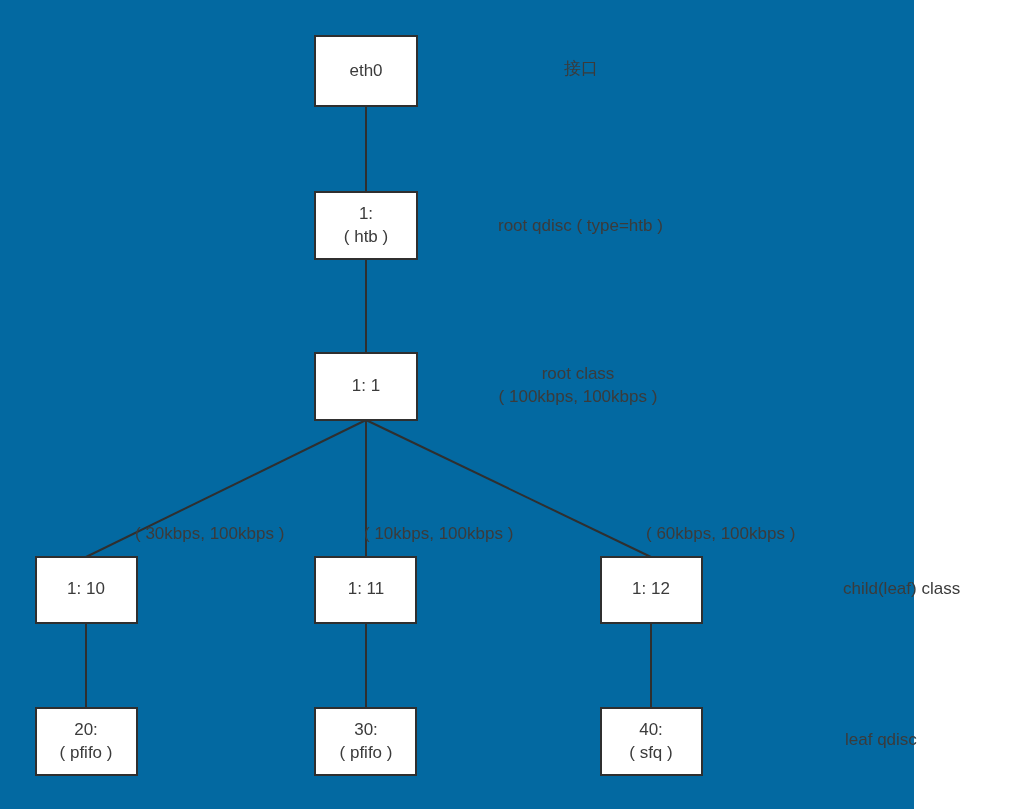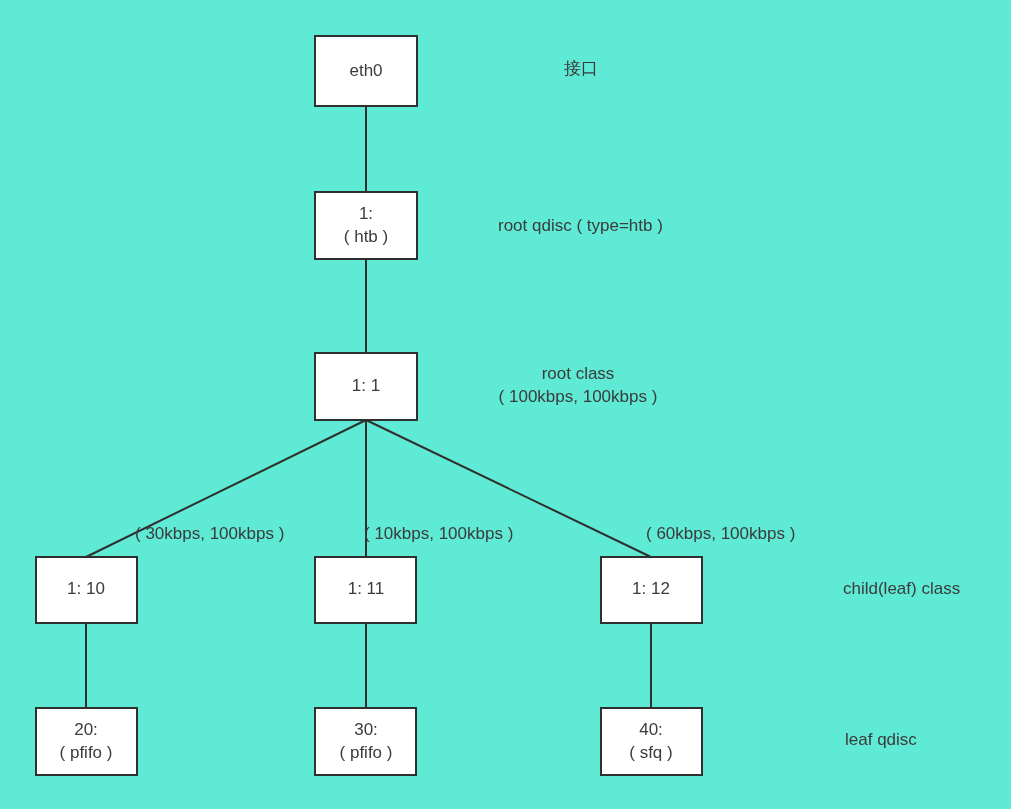--- a/index.html
+++ b/index.html
@@ -8,23 +8,23 @@
     background: #ffffff;
   }
   body {
     width: 1011px;
     height: 809px;
     font-family: "Liberation Sans", "DejaVu Sans", sans-serif;
     overflow: hidden;
   }
   #diagram-root {
     position: relative;
-    width: 1011px;
+    width: 914px;
     height: 809px;
-    background: #5eead4;
+    background: #0369a1;
   }
   svg.diagram-canvas {
     position: absolute;
     left: 0;
     top: 0;
     width: 1011px;
     height: 809px;
     display: block;
   }
   .node-box {

